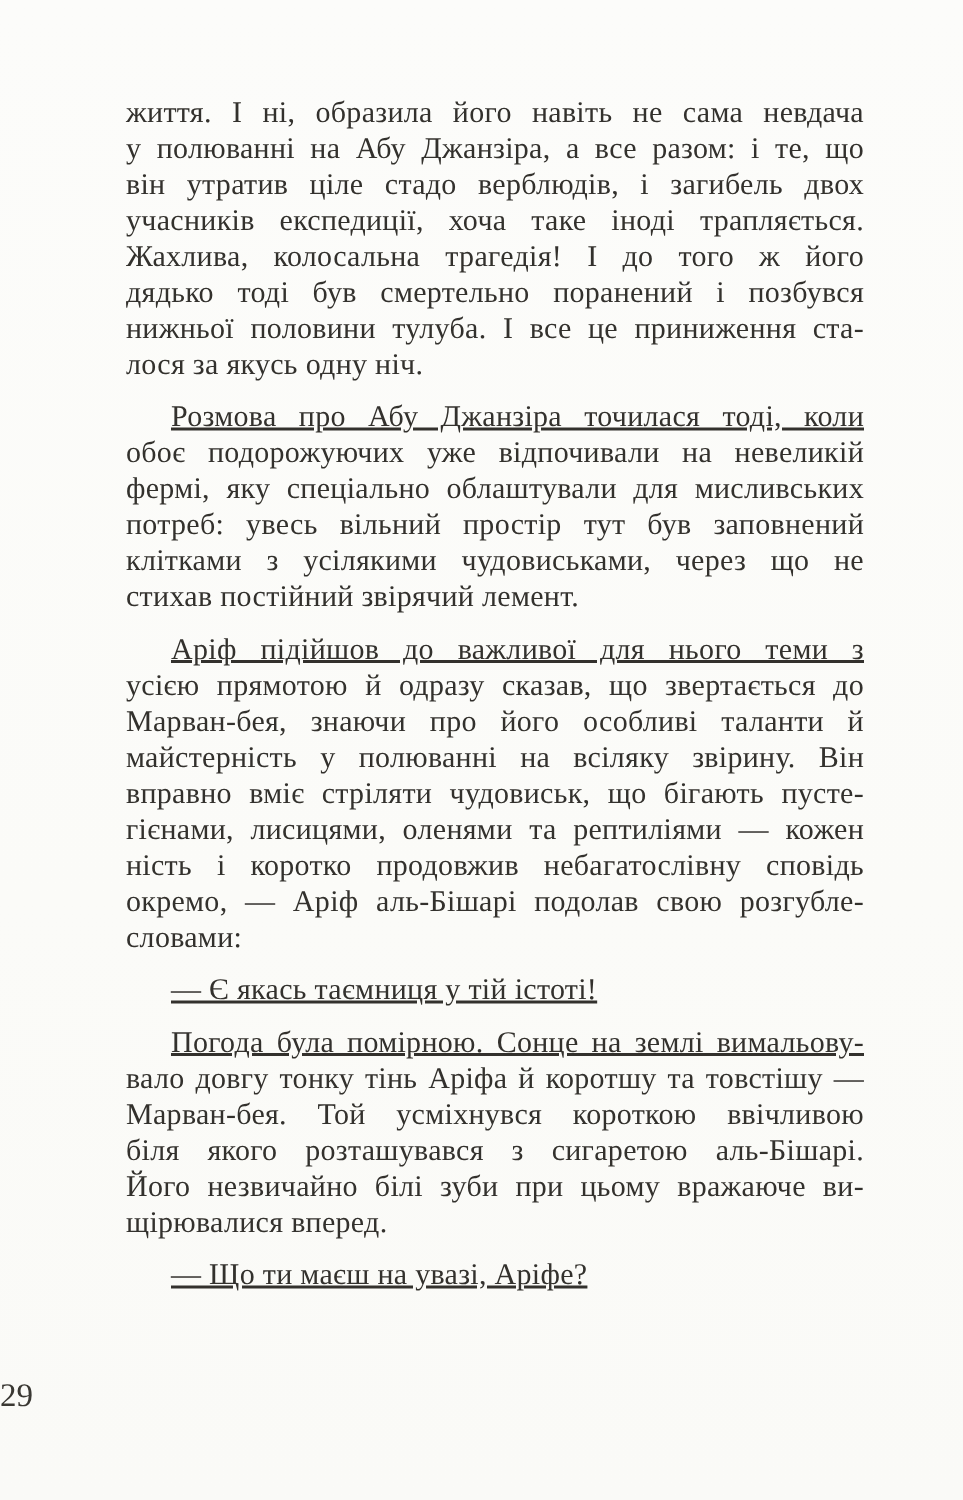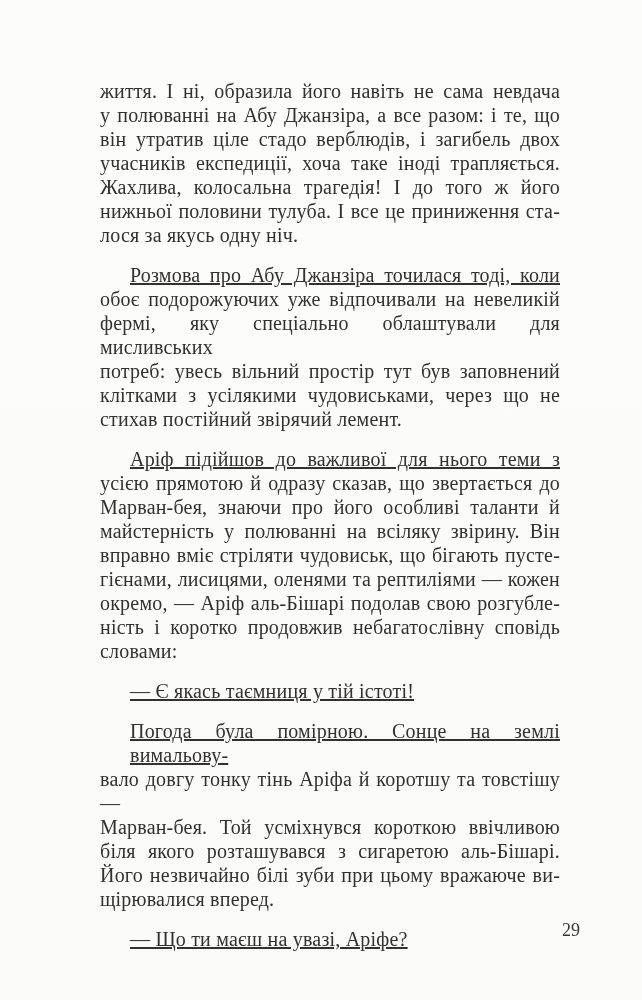--- a/index.html
+++ b/index.html
@@ -22,72 +22,73 @@
   }
   .text-block {
     position: absolute;
     left: 84px;
     top: 63px;
     width: 492px;
     font-size: 20px;
     line-height: 24px;
     letter-spacing: 0.2px;
   }
-  .paragraph { margin: 16px; }
+  .paragraph { margin: 0; }
   .paragraph + .paragraph { margin-top: 11px; }
   .line {
     text-align: justify;
     text-align-last: justify;
     text-justify: inter-word;
     white-space: normal;
   }
   .line.last { text-align-last: left; }
   .line.indent { padding-left: 30px; text-decoration: underline; }
   .page-number {
     position: absolute;
     top: 919px;
     left: 0;
     width: 580px;
-    text-align: right;
-    font-size: 18px;
+    text-align: left;
+    font-size: 22px;
     line-height: 22px;
     color: #3a3833;
   }
 </style>
 </head>
 <body>
 
 <div class="book-page">
   <div class="text-block" id="text-block">
       <div class="paragraph">
         <div class="line">життя. І ні, образила його навіть не сама невдача</div>
         <div class="line">у полюванні на Абу Джанзіра, а все разом: і те, що</div>
         <div class="line">він утратив ціле стадо верблюдів, і загибель двох</div>
         <div class="line">учасників експедиції, хоча таке іноді трапляється.</div>
         <div class="line">Жахлива, колосальна трагедія! І до того ж його</div>
+        <div class="line">дядько тоді був смертельно поранений і позбувся</div>
         <div class="line">нижньої половини тулуба. І все це приниження ста-</div>
         <div class="line last">лося за якусь одну ніч.</div>
       </div>
       <div class="paragraph">
         <div class="line indent">Розмова про Абу Джанзіра точилася тоді, коли</div>
         <div class="line">обоє подорожуючих уже відпочивали на невеликій</div>
         <div class="line">фермі, яку спеціально облаштували для мисливських</div>
         <div class="line">потреб: увесь вільний простір тут був заповнений</div>
         <div class="line">клітками з усілякими чудовиськами, через що не</div>
         <div class="line last">стихав постійний звірячий лемент.</div>
       </div>
       <div class="paragraph">
         <div class="line indent">Аріф підійшов до важливої для нього теми з</div>
         <div class="line">усією прямотою й одразу сказав, що звертається до</div>
         <div class="line">Марван-бея, знаючи про його особливі таланти й</div>
         <div class="line">майстерність у полюванні на всіляку звірину. Він</div>
         <div class="line">вправно вміє стріляти чудовиськ, що бігають пусте-</div>
         <div class="line">гієнами, лисицями, оленями та рептиліями — кожен</div>
+        <div class="line">ність і коротко продовжив небагатослівну сповідь</div>
         <div class="line">окремо, — Аріф аль-Бішарі подолав свою розгубле-</div>
-        <div class="line">ність і коротко продовжив небагатослівну сповідь</div>
         <div class="line last">словами:</div>
       </div>
       <div class="paragraph">
         <div class="line last indent">— Є якась таємниця у тій істоті!</div>
       </div>
       <div class="paragraph">
         <div class="line indent">Погода була помірною. Сонце на землі вимальову-</div>
         <div class="line">вало довгу тонку тінь Аріфа й коротшу та товстішу —</div>
         <div class="line">Марван-бея. Той усміхнувся короткою ввічливою</div>
         <div class="line">біля якого розташувався з сигаретою аль-Бішарі.</div>

